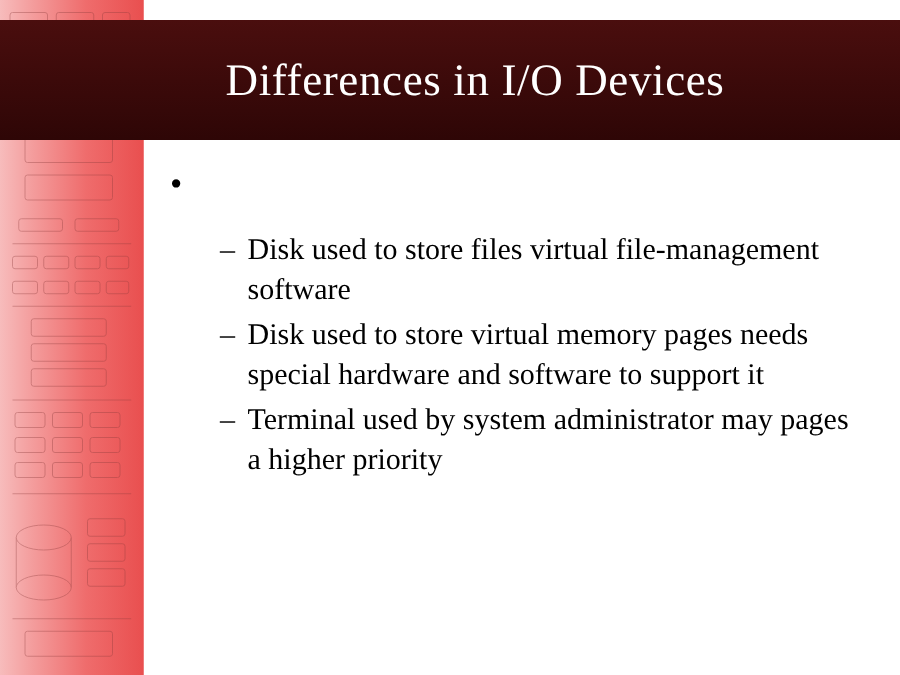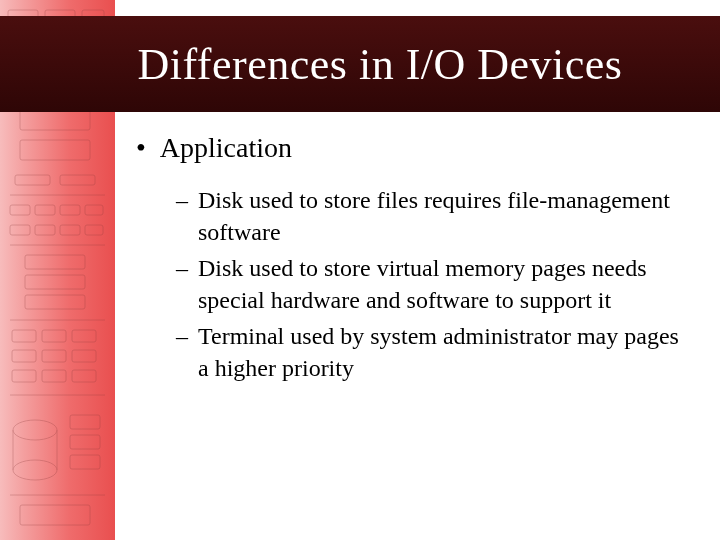--- a/index.html
+++ b/index.html
@@ -31,21 +31,21 @@
     height: 96px;
     background: linear-gradient(180deg, #4a0e0e 0%, #2e0606 100%);
     z-index: 2;
     display: flex;
     align-items: center;
   }
   .title-text {
     width: 100%;
     text-align: center;
     color: #ffffff;
-    font-size: 44px;
+    font-size: 36px;
     font-weight: 400;
     letter-spacing: 0.5px;
     padding-left: 40px;
   }
   .content {
     position: absolute;
     top: 130px;
     left: 130px;
     width: 560px;
     z-index: 3;
@@ -144,26 +144,25 @@
   </svg>
 </div>
 
 <div class="title-bar">
   <div class="title-text">Differences in I/O Devices</div>
 </div>
 
 <div class="content">
   <div class="bullet-main">
     <span class="dot">•</span>
-    <span class="label">Application</span>
   </div>
   <div class="sub-list">
     <div class="sub-item">
       <span class="dash">–</span>
-      <span class="text">Disk used to store files requires file-management software</span>
+      <span class="text">Disk used to store files virtual file-management software</span>
     </div>
     <div class="sub-item">
       <span class="dash">–</span>
       <span class="text">Disk used to store virtual memory pages needs special hardware and software to support it</span>
     </div>
     <div class="sub-item">
       <span class="dash">–</span>
       <span class="text">Terminal used by system administrator may pages a higher priority</span>
     </div>
   </div>

